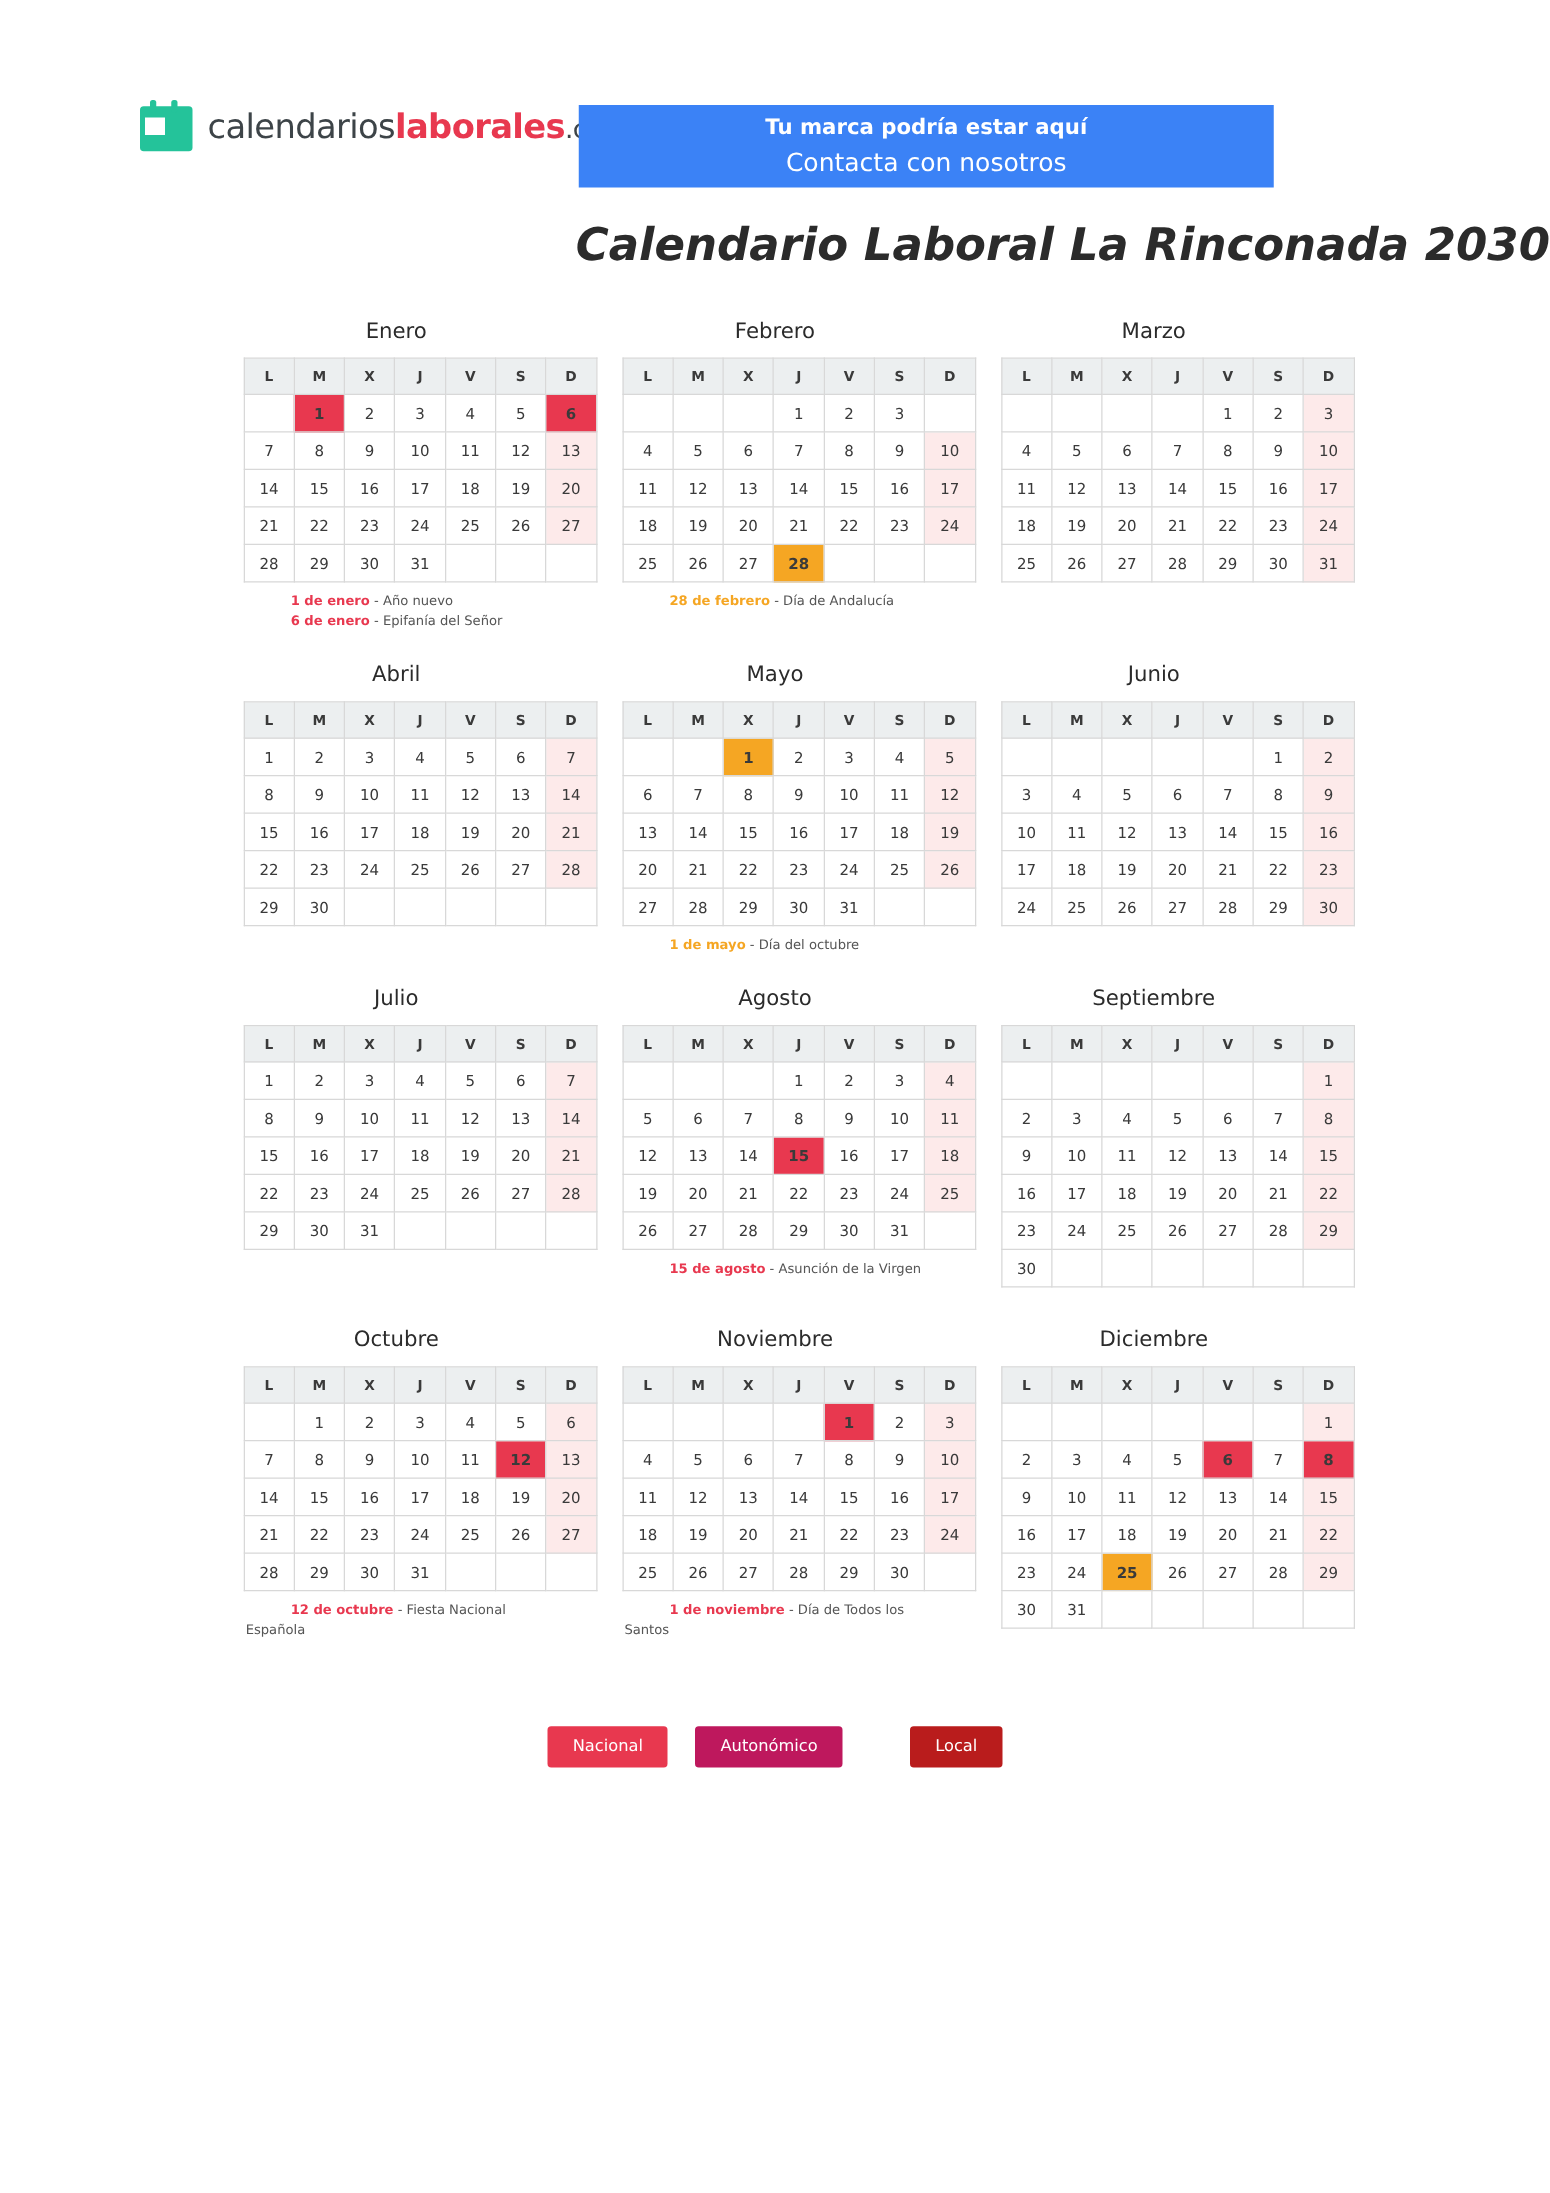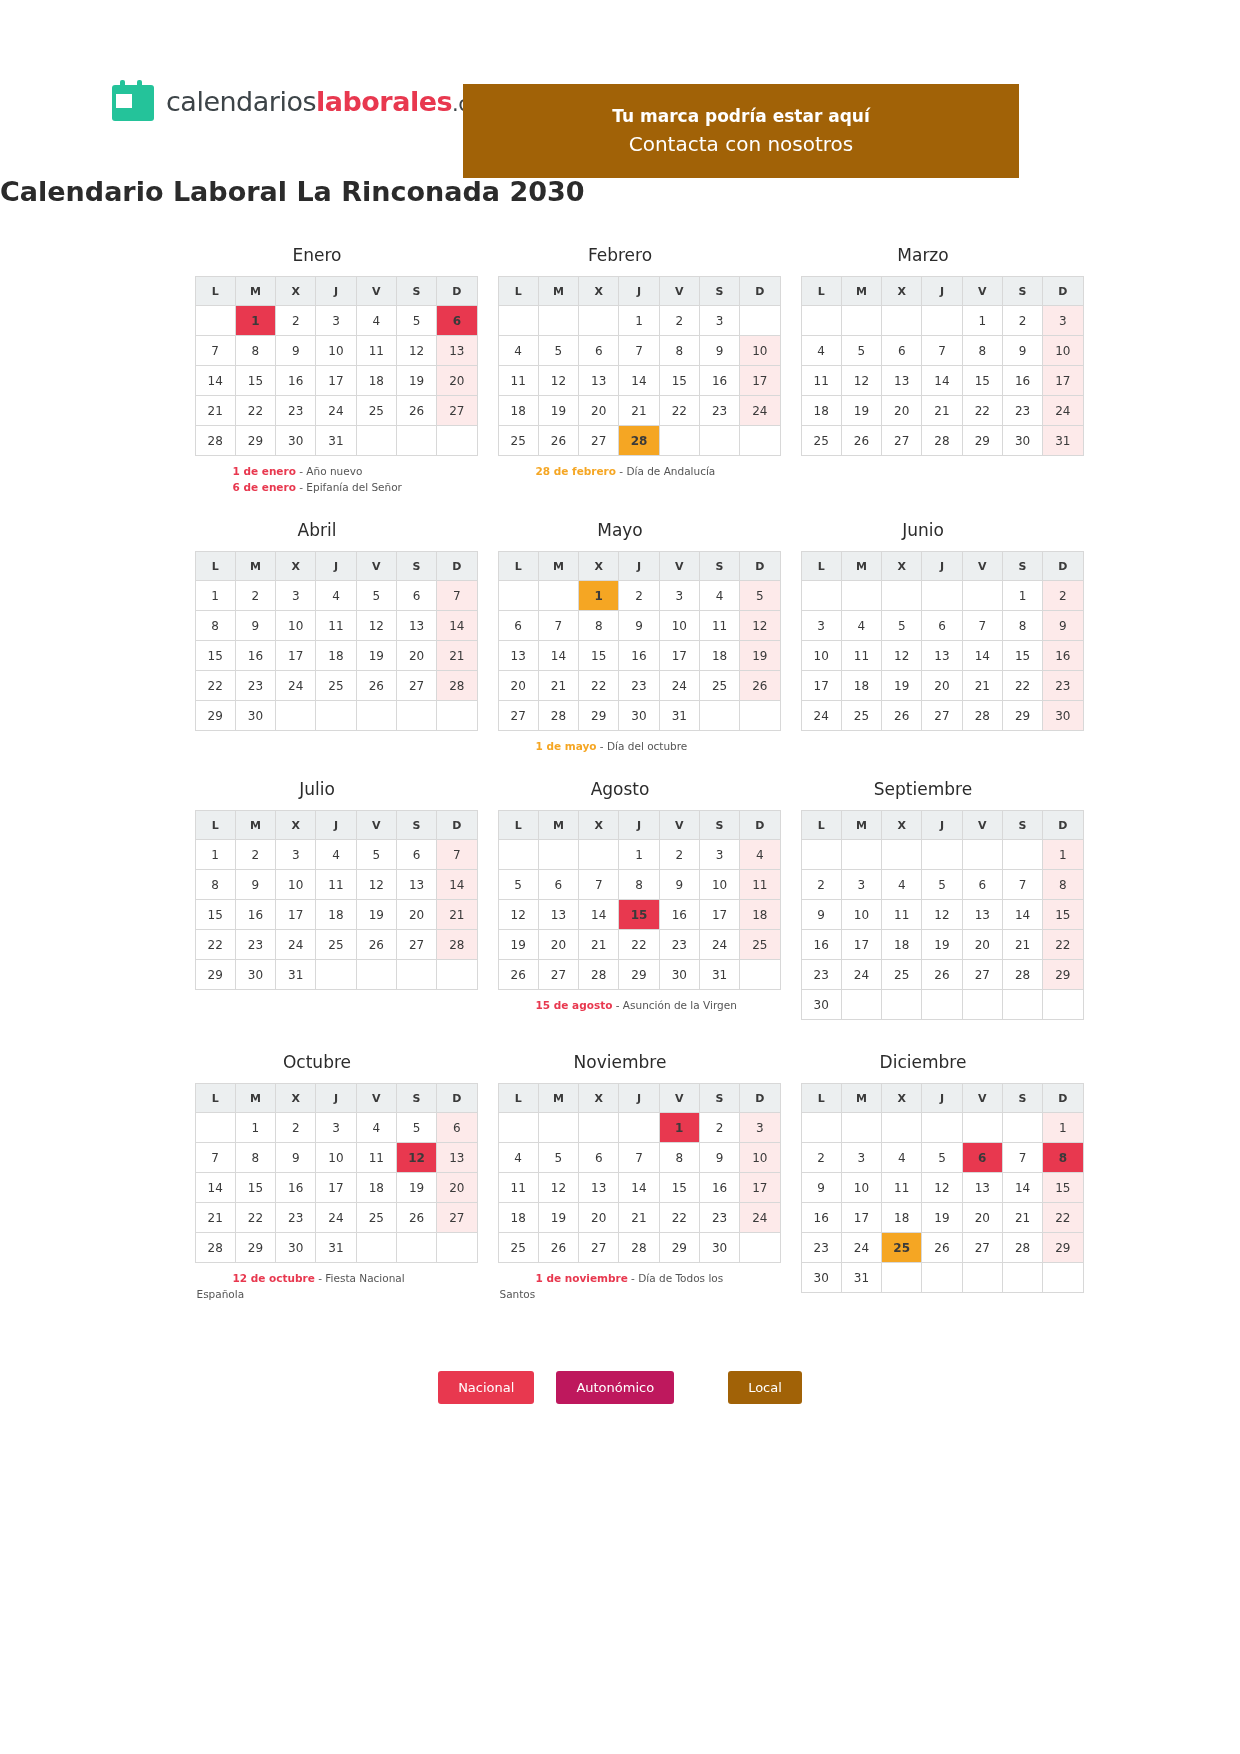--- a/index.html
+++ b/index.html
@@ -23,30 +23,31 @@
     width:46px;height:46px;position:relative;flex:0 0 auto;
   }
   .logo-text{
     font-size:27px;letter-spacing:-0.5px;white-space:nowrap;
   }
   .logo-text .b1{color:#3d4448;font-weight:400;}
   .logo-text .b2{color:#e8384f;font-weight:700;margin-top:12px;}
   .logo-text .b3{color:#3d4448;font-weight:400;font-size:21px;}
 
   .banner{
-    position:absolute;left:463px;top:84px;width:556px;height:94px;
-    background:#a16207;color:#fff;display:flex;flex-direction:column;
+    position:absolute;left:463px;top:84px;width:556px;height:66px;
+    background:#3b82f6;color:#fff;display:flex;flex-direction:column;
     align-items:center;justify-content:center;
   }
   .banner .l1{font-size:17px;font-weight:700;margin-bottom:6px;}
   .banner .l2{font-size:20px;font-weight:400;}
 
   h1.title{
-    text-align:left;font-size:27px;font-weight:700;color:#2b2b2b;
+    text-align:right;font-size:36px;font-weight:700;color:#2b2b2b;
     margin:52px 0 0 0;
+    font-style:italic;
   }
 
   
   .months{
     margin:38px 0 0 0;
     display:grid;
     grid-template-columns:repeat(3, 303px);
     justify-content:center;
     column-gap:0px;
   }
@@ -86,21 +87,21 @@
   
   .legend{
     margin:44px 0 0 0;display:flex;justify-content:center;gap:22px;
   }
   .chip{
     color:#fff;font-size:13px;padding:9px 20px;border-radius:3px;
     font-family:"DejaVu Sans", sans-serif;
   }
   .chip.nac{background:#e8384f;}
   .chip.aut{background:#be185d;}
-  .chip.loc{background:#a16207;margin-left:32px;}
+  .chip.loc{background:#b91c1c;margin-left:32px;}
 </style>
 </head>
 <body>
 
 <div class="page">
 
   <div class="header">
     <div class="logo">
       <span class="logo-mark">
         <svg width="46" height="46" viewBox="0 0 46 46">

